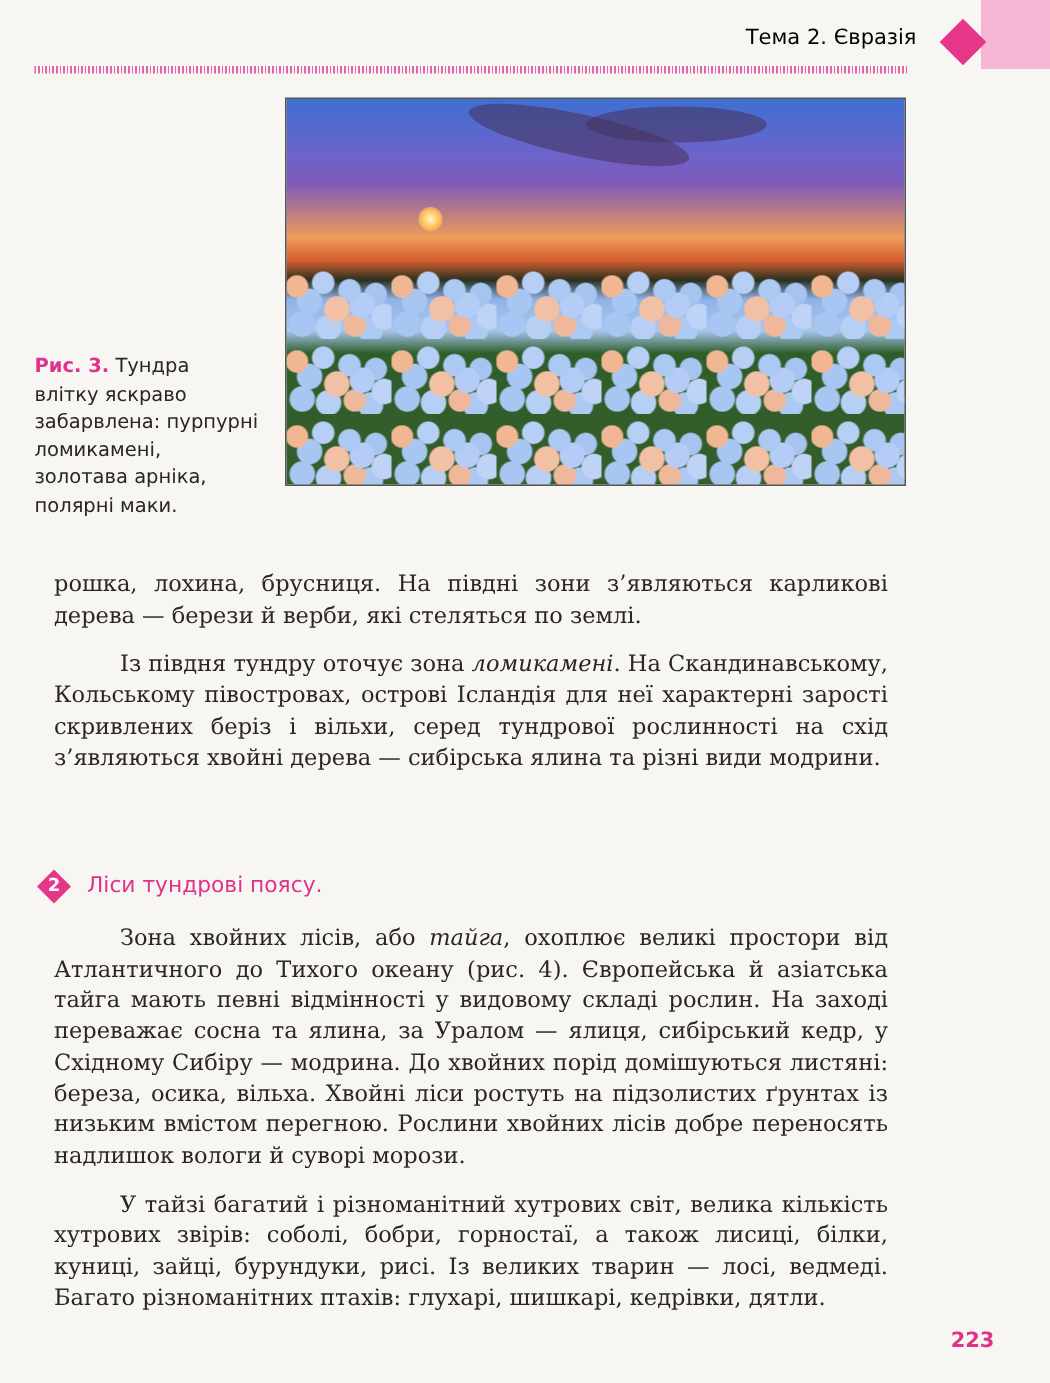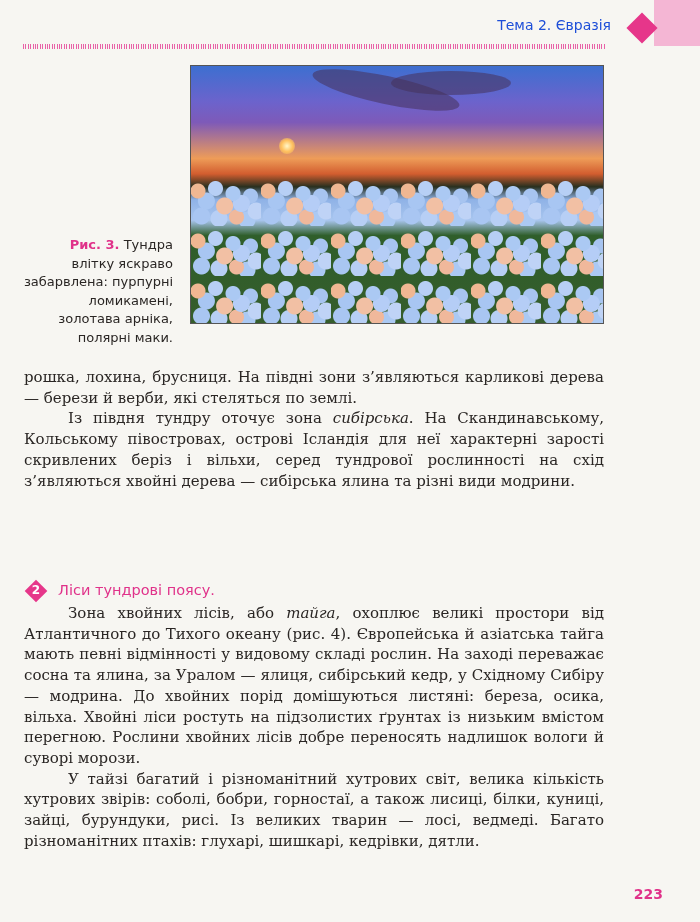--- a/index.html
+++ b/index.html
@@ -6,21 +6,21 @@
   body {
     width:700px; height:922px; position:relative; overflow:hidden;
     background:#f7f6f2;
     font-family:"DejaVu Serif", "Liberation Serif", serif;
     color:#2a2624;
   }
   .corner-block { position:absolute; right:0; top:0; width:46px; height:46px; background:#f4b6d4; }
   .corner-diamond { position:absolute; left:631px; top:17px; width:22px; height:22px; background:#e6368a; transform:rotate(45deg); }
   .header-title {
     position:absolute; right:89px; top:17px;
-    font-family:"DejaVu Sans", sans-serif; font-size:14px; color:#1d4ed8;
+    font-family:"DejaVu Sans", sans-serif; font-size:14px; color:#000000;
   }
   .dotted-rule {
     position:absolute; left:23px; top:44px; width:583px; height:5px;
     background:repeating-linear-gradient(90deg, #e6479a 0 1px, transparent 1px 2.4px);
     opacity:0.85;
   }
   .photo {
     position:absolute; left:190px; top:65px; width:412px; height:257px;
     border:1px solid #555; overflow:hidden;
     background:linear-gradient(180deg, #3d6fd0 0%, #6c63cc 14%, #7e5ab8 22%, #ee9c58 36%, #d25d2f 42%, #28301f 47%, #8fb2e6 52%, #a9c6ef 60%, #2f5e2a 66%, #355d2c 100%);
@@ -39,28 +39,28 @@
       radial-gradient(circle at 85% 40%, #a7c4f0 0 7px, transparent 8px),
       radial-gradient(circle at 93% 70%, #bfd3f6 0 8px, transparent 9px),
       radial-gradient(circle at 15% 80%, #a9c6f2 0 8px, transparent 9px),
       radial-gradient(circle at 40% 85%, #b7cff5 0 8px, transparent 9px),
       radial-gradient(circle at 65% 82%, #f0b89b 0 7px, transparent 8px),
       radial-gradient(circle at 80% 88%, #abc9f3 0 8px, transparent 9px);
     background-size:70px 50px;
   }
   .caption {
     position:absolute; left:23px; top:236px; width:150px;
-    font-family:"DejaVu Sans", sans-serif; font-size:13px; line-height:18.5px; color:#2a2624;text-align:right;
+    font-family:"DejaVu Sans", sans-serif; font-size:13px; line-height:18.5px; color:#2a2624;
   }
   .caption .fig-label { color:#e0328a; font-weight:bold; }
   .body-text {
     position:absolute; left:24px; width:580px;
     font-size:15px; line-height:20.7px; text-align:justify;
   }
-  .body-text p { margin:0; }
+  .body-text p { margin:12px; }
   .body-text p.indent { text-indent:44px; }
   .body-text em { font-style:italic; }
   .section-head {
     position:absolute; left:26px; top:581px;
     font-family:"DejaVu Sans", sans-serif; font-size:14.5px; color:#e0328a; font-weight:500;
   }
   .section-head .badge {
     display:inline-block; width:20px; height:20px; vertical-align:middle; position:relative; margin-right:12px;
   }
   .section-head .badge::before {
@@ -88,21 +88,21 @@
   <div class="sun"></div>
   <div class="flowers"></div>
 </div>
 
 <div class="caption">
   <span class="fig-label">Рис. 3.</span><span> Тундра влітку яскраво забарвлена: пурпурні ломикамені, золотава арніка, полярні маки.</span>
 </div>
 
 <div class="body-text" style="top:367px;">
   <p>рошка, лохина, брусниця. На півдні зони з’являються карликові дерева — берези й верби, які стеляться по землі.</p>
-  <p class="indent"><span>Із півдня тундру оточує зона </span><em>сибірська</em><span>. На Скандинавському, Кольському півостровах, острові Ісландія для неї характерні зарості скривлених беріз і вільхи, серед тундрової рослинності на схід з’являються хвойні дерева — сибірська ялина та різні види модрини.</span></p>
+  <p class="indent"><span>Із півдня тундру оточує зона </span><em>ломикамені</em><span>. На Скандинавському, Кольському півостровах, острові Ісландія для неї характерні зарості скривлених беріз і вільхи, серед тундрової рослинності на схід з’являються хвойні дерева — сибірська ялина та різні види модрини.</span></p>
 </div>
 
 <div class="section-head">
   <span class="badge"><span>2</span></span><span>Ліси тундрові поясу.</span>
 </div>
 
 <div class="body-text" style="top:603px;">
   <p class="indent"><span>Зона хвойних лісів, або </span><em>тайга</em><span>, охоплює великі простори від Атлантичного до Тихого океану (рис. 4). Європейська й азіатська тайга мають певні відмінності у видовому складі рослин. На заході переважає сосна та ялина, за Уралом — ялиця, сибірський кедр, у Східному Сибіру — модрина. До хвойних порід домішуються листяні: береза, осика, вільха. Хвойні ліси ростуть на підзолистих ґрунтах із низьким вмістом перегною. Рослини хвойних лісів добре переносять надлишок вологи й суворі морози.</span></p>
   <p class="indent">У тайзі багатий і різноманітний хутрових світ, велика кількість хутрових звірів: соболі, бобри, горностаї, а також лисиці, білки, куниці, зайці, бурундуки, рисі. Із великих тварин — лосі, ведмеді. Багато різноманітних птахів: глухарі, шишкарі, кедрівки, дятли.</p>
 </div>

